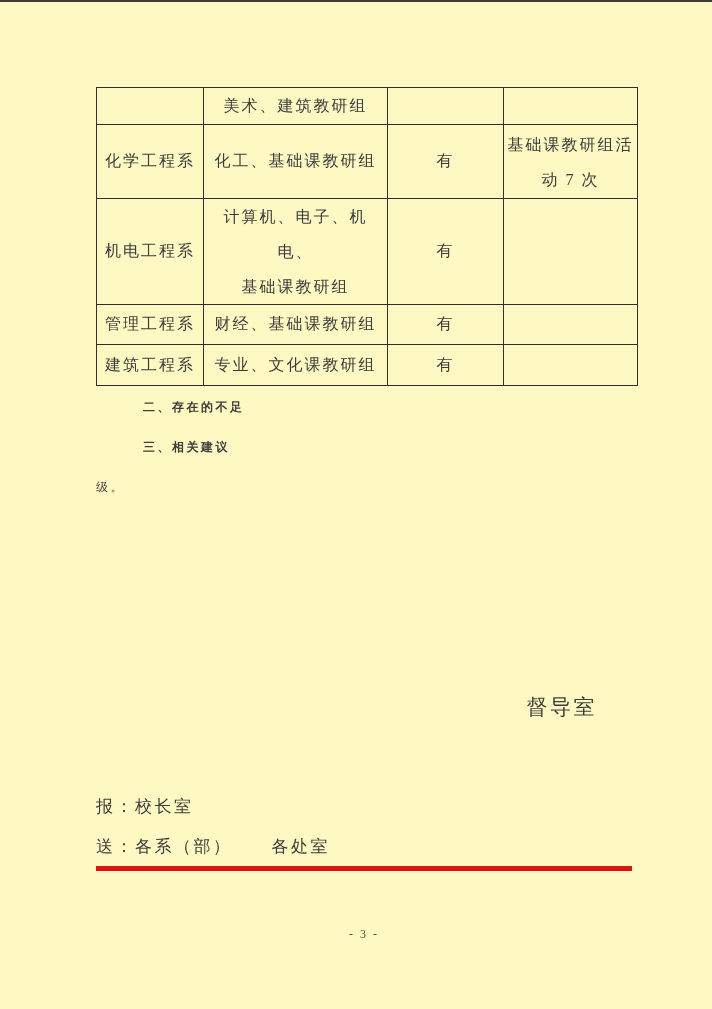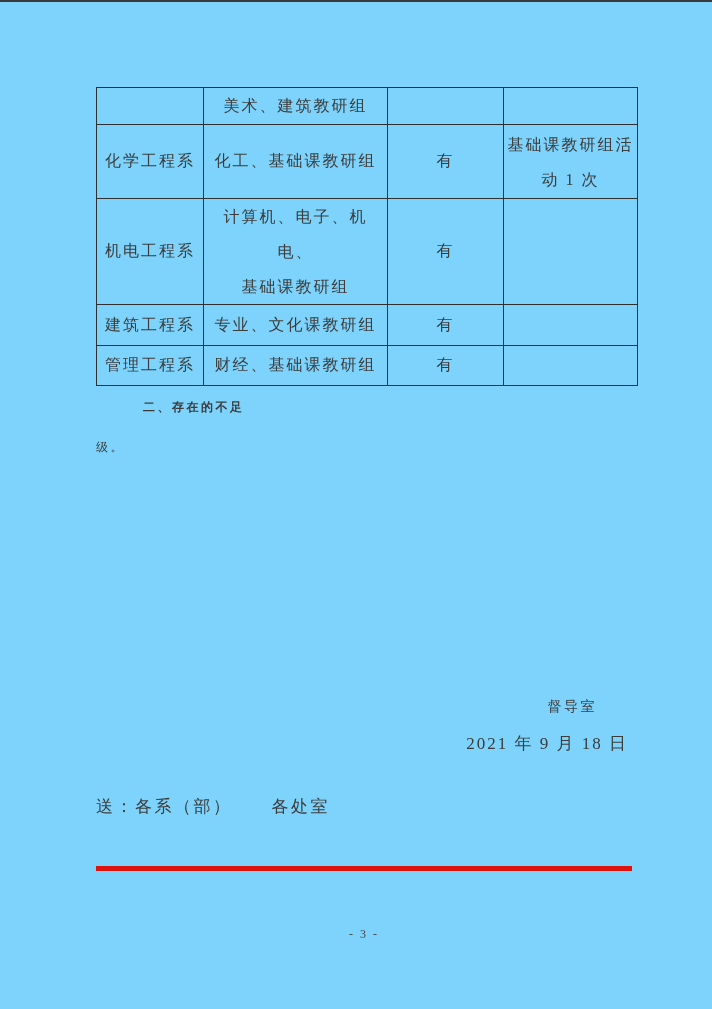--- a/index.html
+++ b/index.html
@@ -1,20 +1,20 @@
 <!DOCTYPE html>
 <html><head>
 <meta charset="utf-8">
 <style>
   html, body { margin: 0; padding: 0; background: #ffffff; }
   .page {
     position: relative;
     width: 712px;
     height: 1009px;
-    background: #7dd3fc;
+    background: #fef9c3;
     overflow: hidden;
     font-family: "Liberation Serif", "DejaVu Serif", serif;
     color: #3c3c3c;
   }
   .top-edge {
     position: absolute;
     left: 0; top: 0;
     width: 712px; height: 2px;
     background: #3a3a3a;
   }
@@ -47,21 +47,21 @@
     font-size: 12px;
     letter-spacing: 2.5px;
     white-space: nowrap;
   }
   .content .line.heading { font-weight: bold; padding-left: 47px; }
   .content .line.item { padding-left: 57px; }
   .sig-office {
     position: absolute;
     right: 115px; top: 687px;
     height: 40px; line-height: 40px;
-    font-size: 14px; letter-spacing: 2.5px;
+    font-size: 21px; letter-spacing: 2.5px;
     white-space: nowrap;
   }
   .sig-date {
     position: absolute;
     right: 84px; top: 724px;
     height: 40px; line-height: 40px;
     font-size: 17px; letter-spacing: 2px;
     white-space: nowrap;
   }
   .distribution {
@@ -109,56 +109,57 @@
       <td>美术、建筑教研组</td>
       <td></td>
       <td></td>
     </tr>
     <tr style="height:74px">
       <td>化学工程系</td>
       <td>化工、基础课教研组</td>
       <td>有</td>
       <td>
         <span class="cell-line">基础课教研组活</span>
-        <span class="cell-line">动 1 次</span>
+        <span class="cell-line">动 7 次</span>
       </td>
     </tr>
     <tr style="height:75px">
       <td>机电工程系</td>
       <td>
         <span class="cell-line">计算机、电子、机电、</span>
         <span class="cell-line">基础课教研组</span>
       </td>
       <td>有</td>
       <td></td>
     </tr>
+    <tr style="height:40px">
+      <td>管理工程系</td>
+      <td>财经、基础课教研组</td>
+      <td>有</td>
+      <td></td>
+    </tr>
     <tr style="height:41px">
       <td>建筑工程系</td>
       <td>专业、文化课教研组</td>
-      <td>有</td>
-      <td></td>
-    </tr>
-    <tr style="height:40px">
-      <td>管理工程系</td>
-      <td>财经、基础课教研组</td>
       <td>有</td>
       <td></td>
     </tr>
   </tbody>
     </table>
 
   <div class="content">
     <div class="line heading">二、存在的不足</div>
+    <div class="line heading">三、相关建议</div>
     <div class="line">级。</div>
   </div>
 
   <div class="sig-office">督导室</div>
-  <div class="sig-date">2021 年 9 月 18 日</div>
 
   <div class="distribution">
+    <div class="line">报：校长室</div>
     <div class="line">送：各系（部）　　各处室</div>
   </div>
 
   <div class="red-rule" style="background: rgb(221, 19, 16);"></div>
 
   <div class="page-number">- 3 -</div>
 
 </div>
 
 </body></html>

